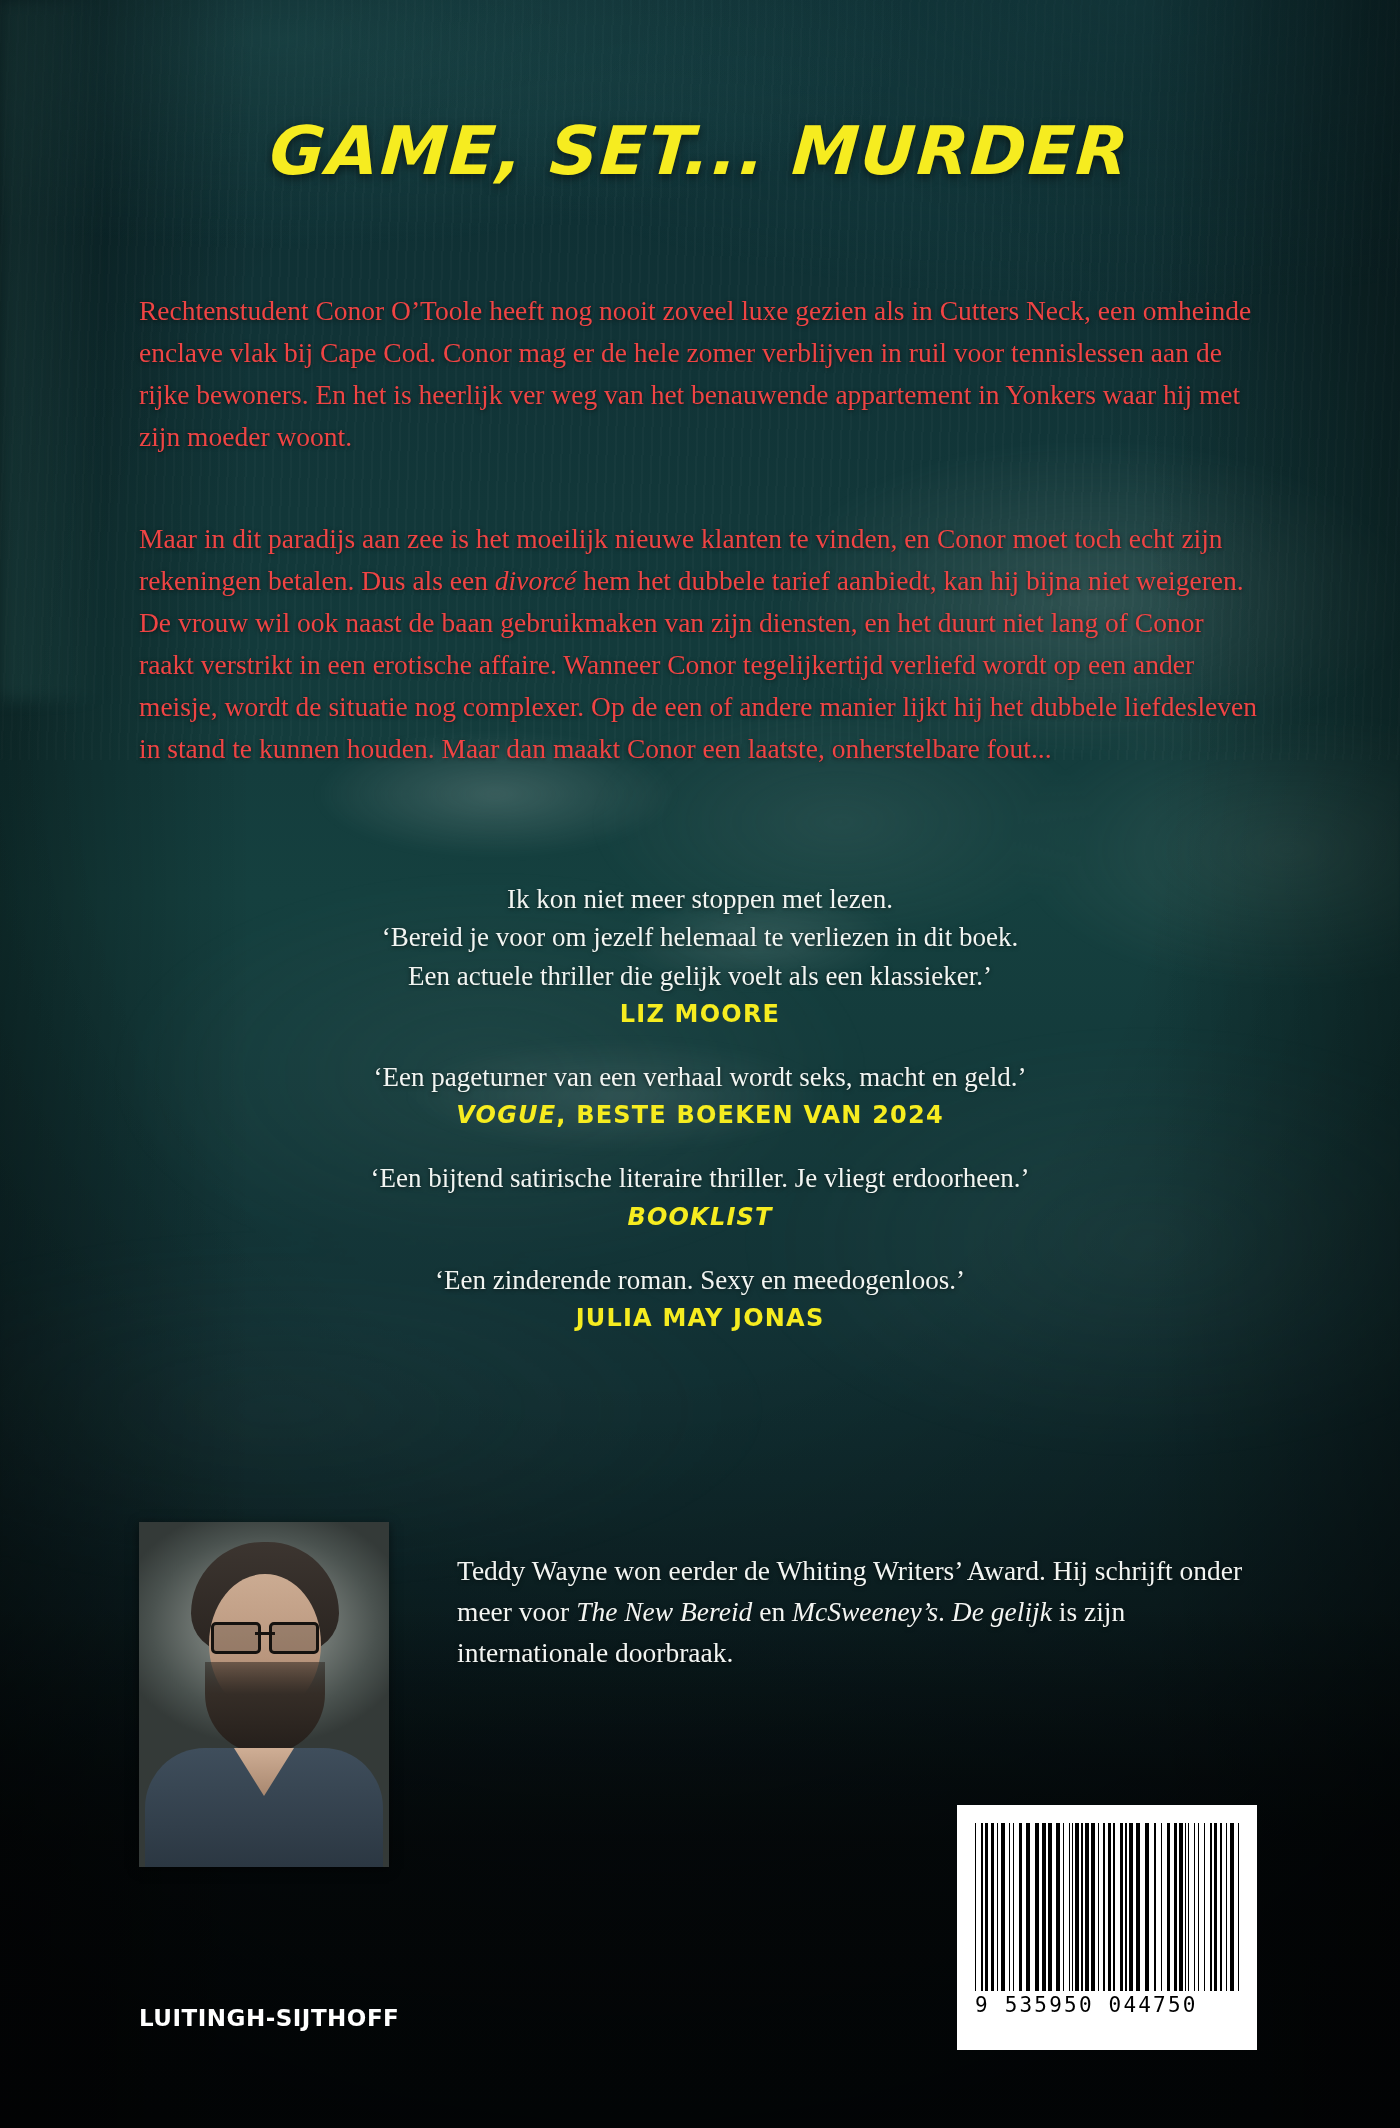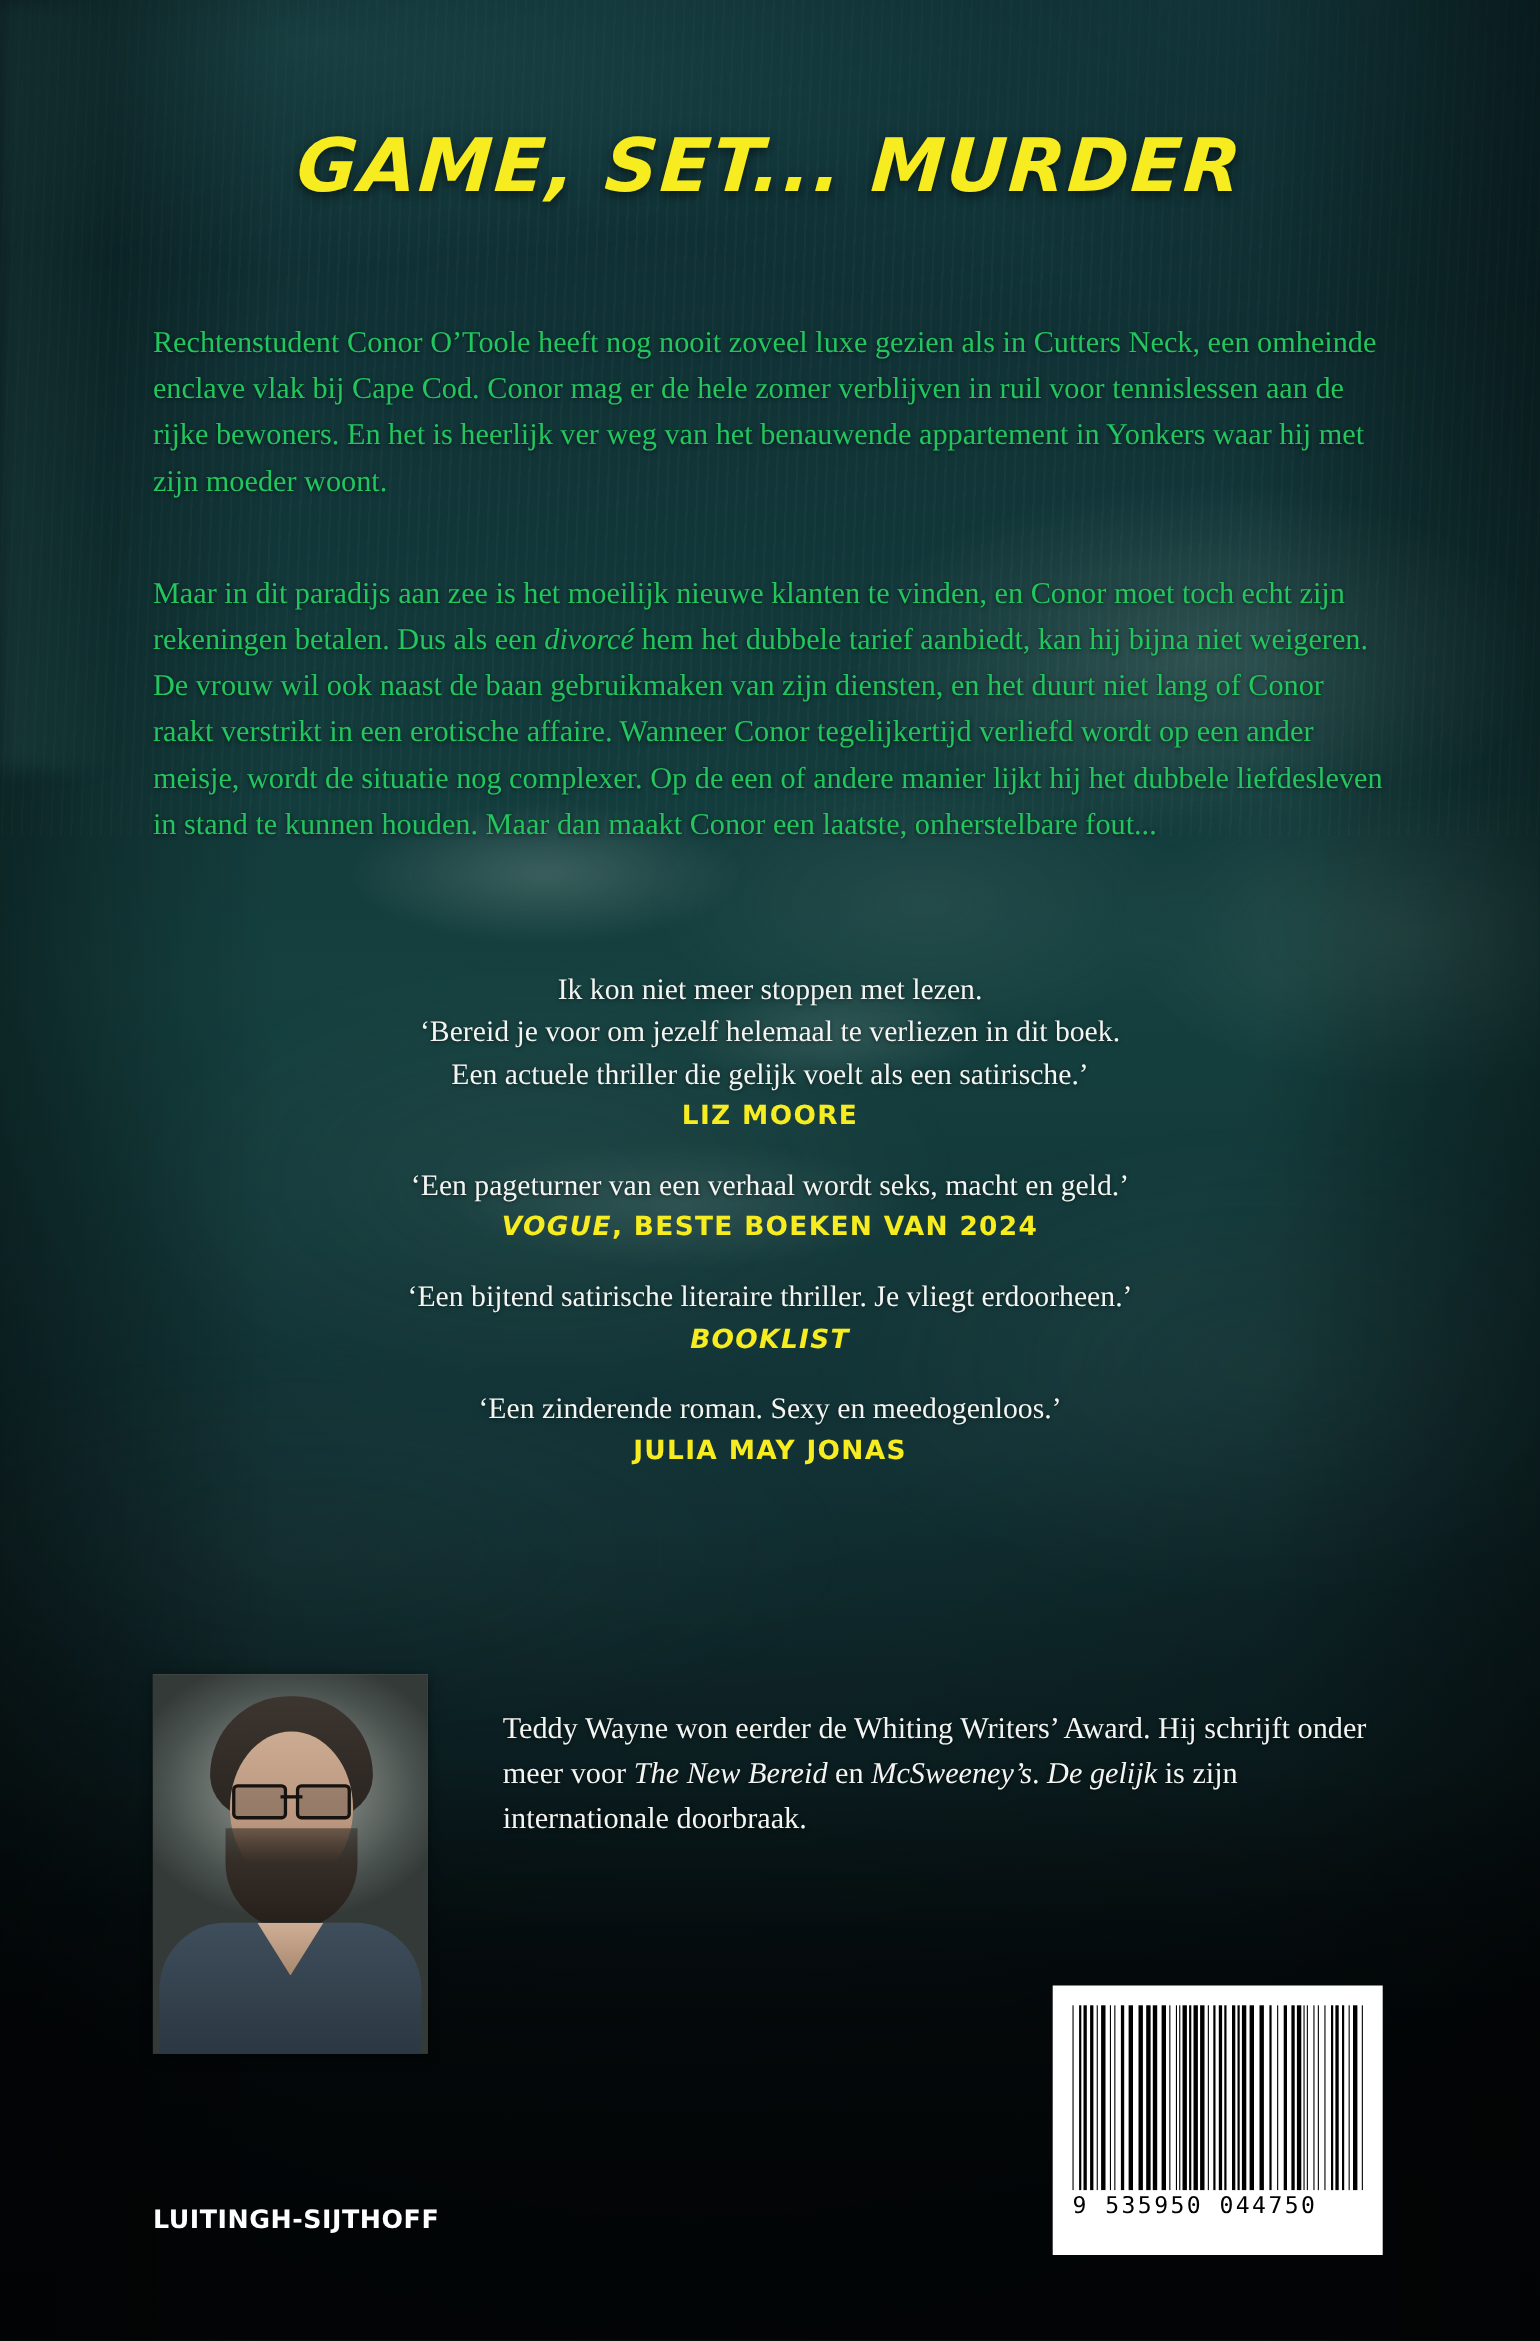--- a/index.html
+++ b/index.html
@@ -91,21 +91,21 @@
     line-height: 1;
     text-shadow: 0 3px 10px rgba(0,0,0,0.55);
     transform: skewX(-4deg);
   }
   .blurb {
     position: absolute;
     left: 139px;
     width: 1122px;
     font-size: 27.5px;
     line-height: 1.53;
-    color: #22c55e;
+    color: #ef4444;
     text-shadow: 0 1px 4px rgba(0,0,0,0.55);
   }
   .blurb.p1 { top: 262px; }
   .blurb.p2 { top: 490px; }
   .blurb em { font-style: italic; }
 
   .quotes {
     position: absolute;
     left: 139px;
     width: 1122px;
@@ -262,21 +262,21 @@
 
     <p class="blurb p1">Rechtenstudent Conor O’Toole heeft nog nooit zoveel luxe gezien als in Cutters Neck, een omheinde enclave vlak bij Cape Cod. Conor mag er de hele zomer verblijven in ruil voor tennislessen aan de rijke bewoners. En het is heerlijk ver weg van het benauwende appartement in Yonkers waar hij met zijn moeder woont.</p>
 
     <p class="blurb p2"><span>Maar in dit paradijs aan zee is het moeilijk nieuwe klanten te vinden, en Conor moet toch echt zijn rekeningen betalen. Dus als een </span><em>divorcé</em><span> hem het dubbele tarief aanbiedt, kan hij bijna niet weigeren. De vrouw wil ook naast de baan gebruikmaken van zijn diensten, en het duurt niet lang of Conor raakt verstrikt in een erotische affaire. Wanneer Conor tegelijkertijd verliefd wordt op een ander meisje, wordt de situatie nog complexer. Op de een of andere manier lijkt hij het dubbele liefdesleven in stand te kunnen houden. Maar dan maakt Conor een laatste, onherstelbare fout...</span></p>
 
     <div class="quotes">
 
       <div class="quote-block">
         <div class="quote-text">Ik kon niet meer stoppen met lezen.</div>
         <div class="quote-text">‘Bereid je voor om jezelf helemaal te verliezen in dit boek.</div>
-        <div class="quote-text">Een actuele thriller die gelijk voelt als een satirische.’</div>
+        <div class="quote-text">Een actuele thriller die gelijk voelt als een klassieker.’</div>
         <div class="quote-source"><span class="italic"></span><span>LIZ MOORE</span></div>
       </div>
 
       <div class="quote-block">
         <div class="quote-text">‘Een pageturner van een verhaal wordt seks, macht en geld.’</div>
         <div class="quote-source"><span class="italic">VOGUE</span><span>, BESTE BOEKEN VAN 2024</span></div>
       </div>
 
       <div class="quote-block">
         <div class="quote-text">‘Een bijtend satirische literaire thriller. Je vliegt erdoorheen.’</div>

